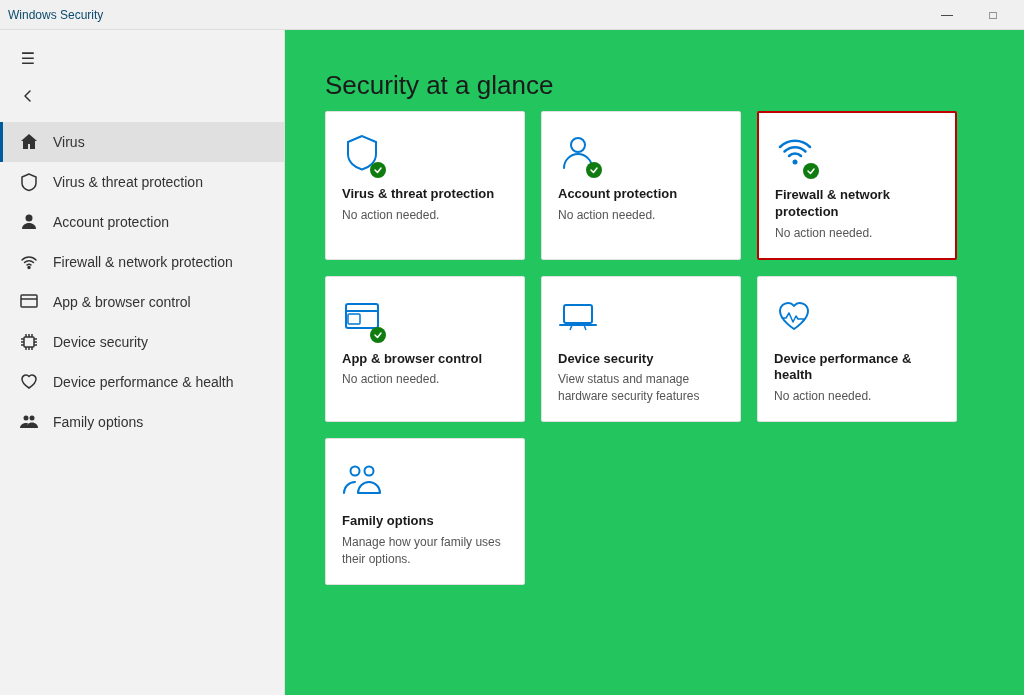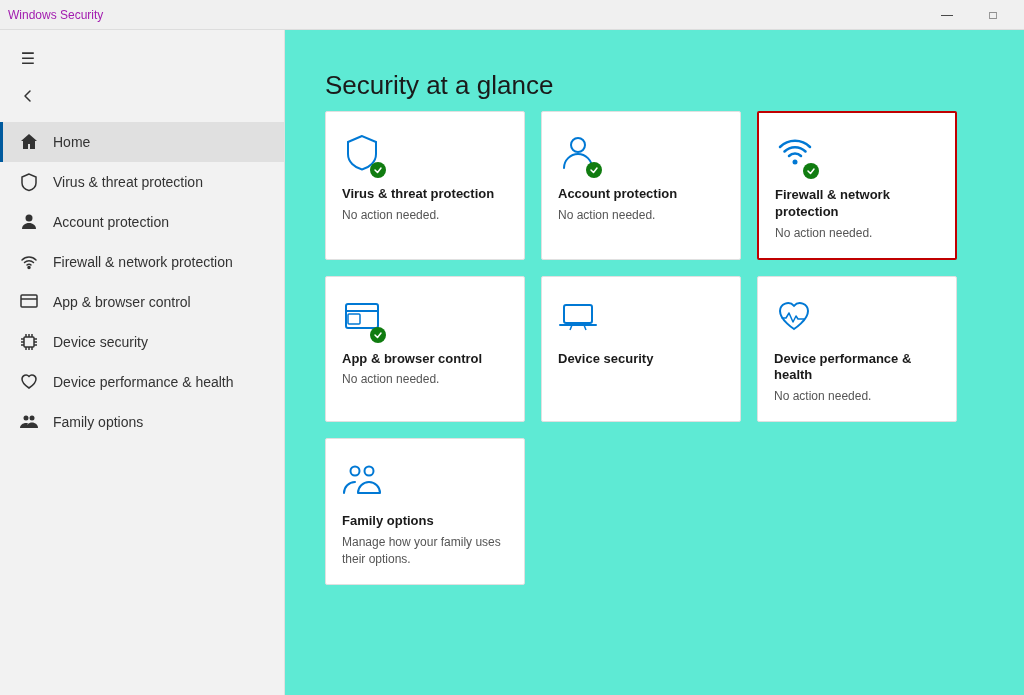--- a/index.html
+++ b/index.html
@@ -11,21 +11,21 @@
       height: 30px;
       display: flex;
       align-items: center;
       justify-content: space-between;
       padding: 0 8px;
       border-bottom: 1px solid #ddd;
       flex-shrink: 0;
     }
     .titlebar-title {
       font-size: 12px;
-      color: #a21caf;
+      color: #0c4a6e;
     }
     .titlebar-controls {
       display: flex;
       gap: 0;
     }
     .titlebar-btn {
       width: 46px;
       height: 30px;
       display: flex;
       align-items: center;
@@ -103,21 +103,21 @@
       justify-content: center;
       flex-shrink: 0;
     }
     .nav-icon svg { width: 20px; height: 20px; }
 
     
     .main-content {
       flex: 1;
       padding: 40px 40px 20px 40px;
       overflow-y: auto;
-      background: #5eead4;
+      background: #22c55e;
     }
     .page-title {
       font-size: 26px;
       font-weight: 300;
       color: #1a1a1a;
       margin-bottom: 10px;
     }
     .page-subtitle {
       font-size: 13px;
       color: #555;
@@ -204,21 +204,21 @@
     </div>
 
     <nav class="sidebar-nav">
 
       <div class="nav-item active">
         <div class="nav-icon">
           <svg viewBox="0 0 20 20" fill="#333">
               <path d="M10 2L2 9h2v8h5v-5h2v5h5V9h2L10 2z"></path>
             </svg>
         </div>
-        <span>Home</span>
+        <span>Virus</span>
       </div>
 
       <div class="nav-item">
         <div class="nav-icon">
           <svg viewBox="0 0 20 20" fill="none" stroke="#333" stroke-width="1.5">
               <path d="M10 2L3 5v6c0 4 3.5 6.5 7 7.5 3.5-1 7-3.5 7-7.5V5L10 2z"></path>
             </svg>
         </div>
         <span>Virus &amp; threat protection</span>
       </div>
@@ -373,20 +373,21 @@
       <div class="security-card">
         <div class="card-icon-wrap">
           <svg class="main-icon" viewBox="0 0 40 40" fill="none">
             <rect x="6" y="8" width="28" height="18" rx="2" stroke="#0078d4" stroke-width="2"></rect>
             <path d="M2 28h36" stroke="#0078d4" stroke-width="2" stroke-linecap="round"></path>
             <line x1="14" y1="28" x2="12" y2="33" stroke="#0078d4" stroke-width="1.5"></line>
             <line x1="26" y1="28" x2="28" y2="33" stroke="#0078d4" stroke-width="1.5"></line>
           </svg>
         </div>
         <div class="card-title">Device security</div>
+        <div class="card-subtitle">View status and manage hardware security features</div>
       </div>
 
       <div class="security-card">
         <div class="card-icon-wrap">
           <svg class="main-icon" viewBox="0 0 40 40" fill="none">
             <path d="M20 32s-14-9-14-18a8 8 0 0 1 14-5.2A8 8 0 0 1 34 14c0 9-14 18-14 18z" stroke="#0078d4" stroke-width="2" fill="none"></path>
             <path d="M8 21h4l3-5 4 9 3-6 2 3h6" stroke="#0078d4" stroke-width="1.5" stroke-linecap="round" stroke-linejoin="round"></path>
           </svg>
         </div>
         <div class="card-title">Device performance &amp; health</div>

